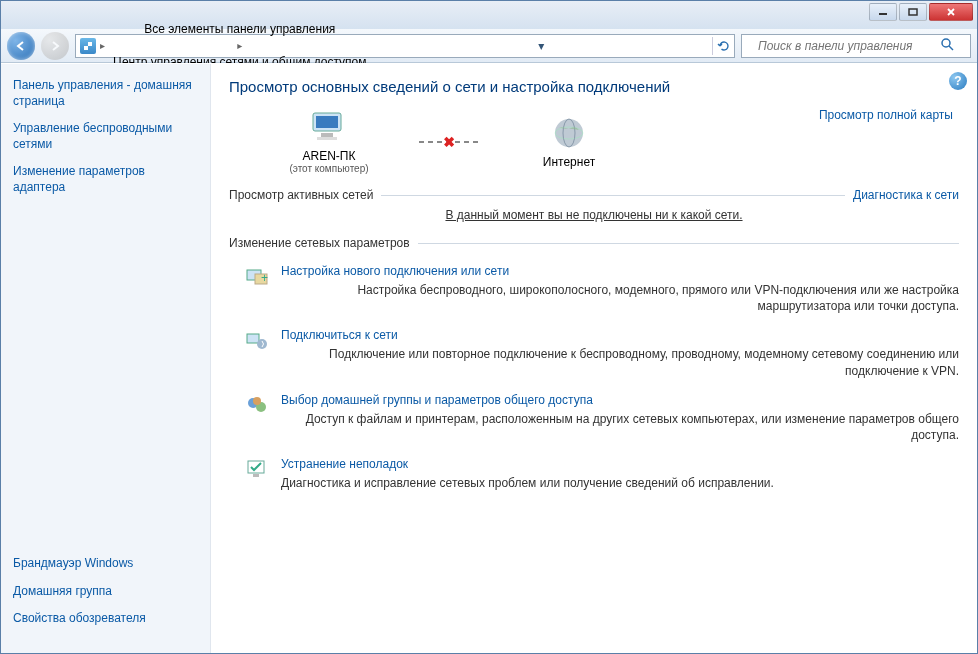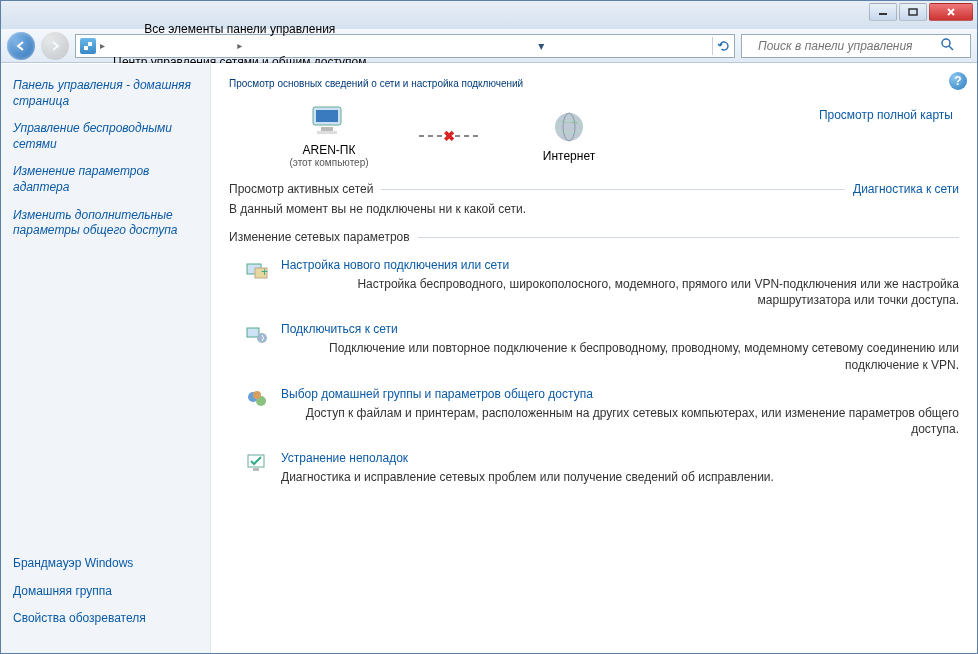--- a/index.html
+++ b/index.html
@@ -25,42 +25,42 @@
 .bc-sep { color: #666; font-size: 10px; }
 .bc-item { padding: 2px 4px; cursor: pointer; }
 .down-arrow, .refresh-btn { width: 18px; height: 18px; display: flex; align-items: center; justify-content: center; cursor: pointer; color: #357; margin-left: auto; }
 .refresh-btn { border-left: 1px solid #ccd; padding-left: 4px; }
 .searchbox { width: 230px; height: 24px; background: #fff; border: 1px solid #9ab; display: flex; align-items: center; padding: 0 16px; }
 .search-input { border: none; outline: none; flex: 1; color: #888; font-style: italic; }
 .search-icon { color: #357; cursor: pointer; }
 
 .body-area { flex: 1; display: flex; background: #fff; border-top: 1px solid #fff; }
 .sidebar { width: 210px; background: #f1f5fa; padding: 14px 12px; display: flex; flex-direction: column; border-right: 1px solid #e0e6ee; }
-.sidebar-top { flex: 1; font-style: italic; }
+.sidebar-top { flex: 1; }
 .link { color: #0b5aa6; cursor: pointer; margin-bottom: 12px; line-height: 1.3; }
 .sidebar-bottom .divider-label { color: #5a7088; margin-bottom: 10px; }
 
 .content { flex: 1; padding: 14px 18px; position: relative; }
 .help-icon { position: absolute; top: 8px; right: 10px; width: 18px; height: 18px; border-radius: 50%; background: radial-gradient(circle at 30% 30%, #8cc7f0, #2a7bc0); color: #fff; text-align: center; line-height: 18px; font-weight: bold; cursor: pointer; }
-.heading { color: #003a7a; font-size: 10px; margin-bottom: 14px; }
+.heading { color: #003a7a; font-size: 15px; margin-bottom: 14px; }
 .netmap { display: flex; align-items: center; gap: 30px; margin-bottom: 6px; margin-left: 40px; }
 .netnode { display: flex; flex-direction: column; align-items: center; width: 120px; }
 .node-icon { width: 44px; height: 36px; display: flex; align-items: center; justify-content: center; }
 .pc-icon svg, .globe-icon svg { display: block; }
 .netline { height: 2px; width: 60px; background: repeating-linear-gradient(90deg, #888 0 5px, transparent 5px 9px); position: relative; }
 .netline .x-mark { position: absolute; left: 50%; top: 50%; transform: translate(-50%,-50%); color: #d22; font-weight: bold; font-size: 14px; }
 .node-label { text-align: center; margin-top: 4px; }
 .node-sub { color: #555; font-size: 10px; }
 .map-link { position: absolute; right: 24px; top: 44px; }
 
 .section-title { display: flex; align-items: center; gap: 8px; margin: 14px 0 6px; }
 .section-title .label { color: #333; }
 .section-title .hr { flex: 1; height: 1px; background: #cfd8e2; }
 .section-title .rlink { color: #0b5aa6; cursor: pointer; }
-.section-sub { color: #333; margin-bottom: 6px; }
+.section-sub { text-align: center; color: #333; margin-bottom: 6px; text-decoration: underline; }
 
 .task { display: flex; gap: 12px; margin: 14px 0 6px 16px; }
 .task-icon { width: 24px; height: 24px; flex-shrink: 0; display: flex; align-items: center; justify-content: center; }
 .task-body .task-title { color: #0b5aa6; cursor: pointer; margin-bottom: 4px; }
 .task-body .task-desc { color: #333; line-height: 1.35; text-align: right; }
 </style>
 </head>
 <body>
 
 <div class="window">
@@ -119,21 +119,20 @@
           </svg></span>
     </div>
   </div>
 
   <div class="body-area">
     <div class="sidebar">
       <div class="sidebar-top">
         <div class="link">Панель управления - домашняя страница</div>
         <div class="link">Управление беспроводными сетями</div>
         <div class="link">Изменение параметров адаптера</div>
-        <div class="link">Изменить дополнительные параметры общего доступа</div>
       </div>
       <div class="sidebar-bottom">
         <div class="link">Брандмауэр Windows</div>
         <div class="link">Домашняя группа</div>
         <div class="link">Свойства обозревателя</div>
       </div>
     </div>
 
     <div class="content">
       <div class="help-icon">?</div>

